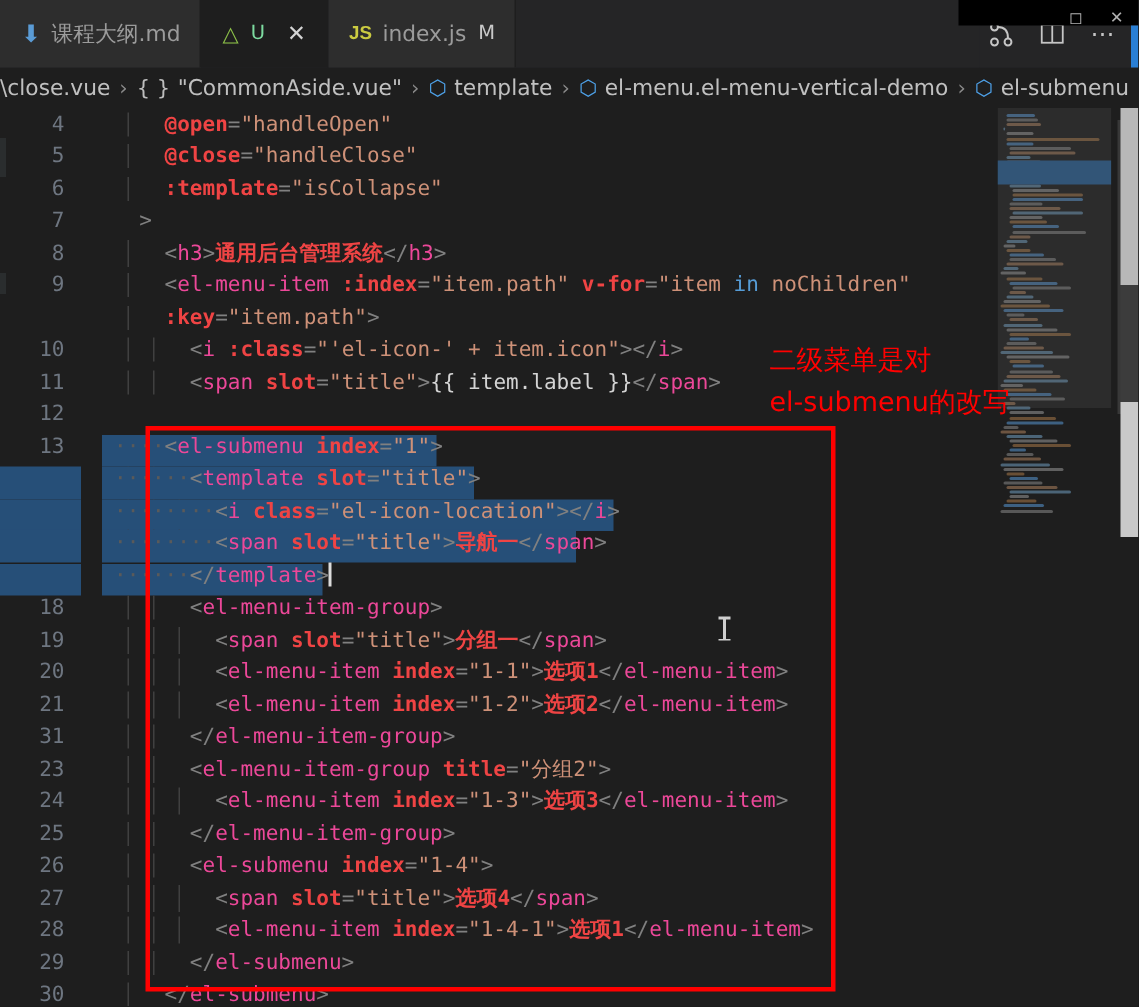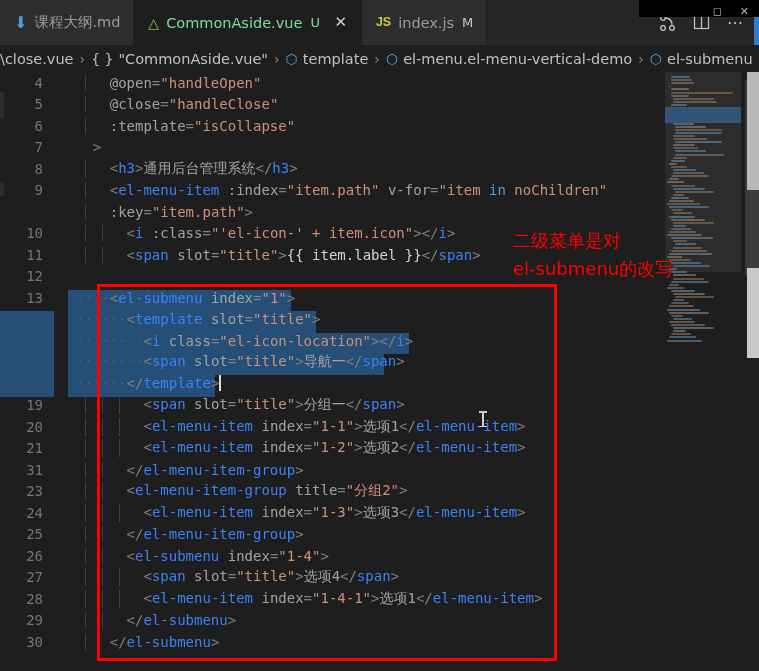--- a/index.html
+++ b/index.html
@@ -123,24 +123,24 @@
     flex: 1;
     white-space: pre;
   }
   
   .iguide {
     position: absolute; top: 0; bottom: 0;
     width: 1px; background: #404040;
   }
 
   
-  .c-tag   { color: #3b82f6; }
+  .c-tag   { color: #ec4899; }
   .c-punct { color: #808080; }
   .c-str   { color: #ce9178; }
-  .c-txt   { color: #a3a3a3; }
+  .c-txt   { color: #ef4444; font-weight: bold; }
   .c-kw    { color: #569cd6; }
   .c-mus   { color: #d4d4d4; }
   .c-dot   { color: #5a5a5a; }
   .selline {
     position: absolute; left: 0; top: 0; height: 21.5px;
     background: #264f78;
   }
 
   
   .row.active-line .codecell::before { content: none; }
@@ -274,21 +274,20 @@
 
   <div class="tabbar">
 
     <div class="tab">
       <span class="tab-icon md">⬇</span>
       <span class="tab-label">课程大纲.md</span>
     </div>
 
     <div class="tab active">
       <span class="tab-icon vue">△</span>
-      <span class="tab-label">CommonAside.vue</span>
       <span class="tab-badge">U</span>
       <span class="tab-close">✕</span>
     </div>
 
     <div class="tab">
       <span class="tab-icon js">JS</span>
       <span class="tab-label">index.js</span>
       <span class="tab-badge mod">M</span>
     </div>
 
@@ -357,20 +356,21 @@
         <div class="row"><div class="gutter">9</div><div class="foldcol"></div><div class="codecell"><div class="iguide" style="left: 16.86px;"></div><span style="position: relative;"><span class="c-txt">    </span><span class="c-punct">&lt;</span><span class="c-tag">el-menu-item</span><span class="c-txt"> :index</span><span class="c-punct">=</span><span class="c-str">"item.path"</span><span class="c-txt"> v-for</span><span class="c-punct">=</span><span class="c-str">"item <span class="c-kw">in</span> noChildren"</span></span></div></div>
         <div class="row"><div class="gutter"></div><div class="foldcol"></div><div class="codecell"><div class="iguide" style="left: 16.86px;"></div><span style="position: relative;"><span class="c-txt">    :key</span><span class="c-punct">=</span><span class="c-str">"item.path"</span><span class="c-punct">&gt;</span></span></div></div>
         <div class="row"><div class="gutter">10</div><div class="foldcol"></div><div class="codecell"><div class="iguide" style="left: 16.86px;"></div><div class="iguide" style="left: 33.72px;"></div><span style="position: relative;"><span class="c-txt">      </span><span class="c-punct">&lt;</span><span class="c-tag">i</span><span class="c-txt"> :class</span><span class="c-punct">=</span><span class="c-str">"'el-icon-' + item.icon"</span><span class="c-punct">&gt;</span><span class="c-punct">&lt;/</span><span class="c-tag">i</span><span class="c-punct">&gt;</span></span></div></div>
         <div class="row"><div class="gutter">11</div><div class="foldcol"></div><div class="codecell"><div class="iguide" style="left: 16.86px;"></div><div class="iguide" style="left: 33.72px;"></div><span style="position: relative;"><span class="c-txt">      </span><span class="c-punct">&lt;</span><span class="c-tag">span</span><span class="c-txt"> slot</span><span class="c-punct">=</span><span class="c-str">"title"</span><span class="c-punct">&gt;</span><span class="c-mus">{{ item.label }}</span><span class="c-punct">&lt;/</span><span class="c-tag">span</span><span class="c-punct">&gt;</span></span></div></div>
         <div class="row"><div class="gutter">12</div><div class="foldcol"></div></div>
         <div class="row"><div class="gutter">13</div><div class="foldcol"></div><div class="codecell"><div class="iguide" style="left: 16.86px;"></div><div class="selline" style="left: 0px; width: 223.18px;"></div><span style="position: relative;"><span class="c-dot">····</span><span class="c-punct">&lt;</span><span class="c-tag">el-submenu</span><span class="c-txt"> index</span><span class="c-punct">=</span><span class="c-str">"1"</span><span class="c-punct">&gt;</span></span></div></div>
         <div class="row"><div class="gutter">14</div><div class="foldcol"></div><div class="codecell"><div class="iguide" style="left: 16.86px;"></div><div class="iguide" style="left: 33.72px;"></div><div class="selline" style="left: 0px; width: 248.47px;"></div><div class="selline" style="left: -68px; width: 54px;"></div><span style="position: relative;"><span class="c-dot">······</span><span class="c-punct">&lt;</span><span class="c-tag">template</span><span class="c-txt"> slot</span><span class="c-punct">=</span><span class="c-str">"title"</span><span class="c-punct">&gt;</span></span></div></div>
         <div class="row"><div class="gutter">15</div><div class="foldcol"></div><div class="codecell"><div class="iguide" style="left: 16.86px;"></div><div class="iguide" style="left: 33.72px;"></div><div class="iguide" style="left: 50.58px;"></div><div class="selline" style="left: 0px; width: 341.2px;"></div><div class="selline" style="left: -68px; width: 54px;"></div><span style="position: relative;"><span class="c-dot">········</span><span class="c-punct">&lt;</span><span class="c-tag">i</span><span class="c-txt"> class</span><span class="c-punct">=</span><span class="c-str">"el-icon-location"</span><span class="c-punct">&gt;</span><span class="c-punct">&lt;/</span><span class="c-tag">i</span><span class="c-punct">&gt;</span></span></div></div>
         <div class="row"><div class="gutter">16</div><div class="foldcol"></div><div class="codecell"><div class="iguide" style="left: 16.86px;"></div><div class="iguide" style="left: 33.72px;"></div><div class="iguide" style="left: 50.58px;"></div><div class="selline" style="left: 0px; width: 315.91px;"></div><div class="selline" style="left: -68px; width: 54px;"></div><span style="position: relative;"><span class="c-dot">········</span><span class="c-punct">&lt;</span><span class="c-tag">span</span><span class="c-txt"> slot</span><span class="c-punct">=</span><span class="c-str">"title"</span><span class="c-punct">&gt;</span><span class="c-txt">导航一</span><span class="c-punct">&lt;/</span><span class="c-tag">span</span><span class="c-punct">&gt;</span></span></div></div>
         <div class="row active-line"><div class="gutter">17</div><div class="foldcol"></div><div class="codecell"><div class="iguide" style="left: 16.86px;"></div><div class="iguide" style="left: 33.72px;"></div><div class="selline" style="left: 0px; width: 147.31px;"></div><div class="selline" style="left: -68px; width: 54px;"></div><span style="position: relative;"><span class="c-dot">······</span><span class="c-punct">&lt;/</span><span class="c-tag">template</span><span class="c-punct">&gt;</span></span><span class="caret" style="position: relative;"></span></div></div>
+        <div class="row"><div class="gutter">18</div><div class="foldcol"></div><div class="codecell"><div class="iguide" style="left: 16.86px;"></div><div class="iguide" style="left: 33.72px;"></div><span style="position: relative;"><span class="c-txt">      </span><span class="c-punct">&lt;</span><span class="c-tag">el-menu-item-group</span><span class="c-punct">&gt;</span></span></div></div>
         <div class="row"><div class="gutter">19</div><div class="foldcol"></div><div class="codecell"><div class="iguide" style="left: 16.86px;"></div><div class="iguide" style="left: 33.72px;"></div><div class="iguide" style="left: 50.58px;"></div><span style="position: relative;"><span class="c-txt">        </span><span class="c-punct">&lt;</span><span class="c-tag">span</span><span class="c-txt"> slot</span><span class="c-punct">=</span><span class="c-str">"title"</span><span class="c-punct">&gt;</span><span class="c-txt">分组一</span><span class="c-punct">&lt;/</span><span class="c-tag">span</span><span class="c-punct">&gt;</span></span></div></div>
         <div class="row"><div class="gutter">20</div><div class="foldcol"></div><div class="codecell"><div class="iguide" style="left: 16.86px;"></div><div class="iguide" style="left: 33.72px;"></div><div class="iguide" style="left: 50.58px;"></div><span style="position: relative;"><span class="c-txt">        </span><span class="c-punct">&lt;</span><span class="c-tag">el-menu-item</span><span class="c-txt"> index</span><span class="c-punct">=</span><span class="c-str">"1-1"</span><span class="c-punct">&gt;</span><span class="c-txt">选项1</span><span class="c-punct">&lt;/</span><span class="c-tag">el-menu-item</span><span class="c-punct">&gt;</span></span></div></div>
         <div class="row"><div class="gutter">21</div><div class="foldcol"></div><div class="codecell"><div class="iguide" style="left: 16.86px;"></div><div class="iguide" style="left: 33.72px;"></div><div class="iguide" style="left: 50.58px;"></div><span style="position: relative;"><span class="c-txt">        </span><span class="c-punct">&lt;</span><span class="c-tag">el-menu-item</span><span class="c-txt"> index</span><span class="c-punct">=</span><span class="c-str">"1-2"</span><span class="c-punct">&gt;</span><span class="c-txt">选项2</span><span class="c-punct">&lt;/</span><span class="c-tag">el-menu-item</span><span class="c-punct">&gt;</span></span></div></div>
         <div class="row"><div class="gutter">31</div><div class="foldcol"></div><div class="codecell"><div class="iguide" style="left: 16.86px;"></div><div class="iguide" style="left: 33.72px;"></div><span style="position: relative;"><span class="c-txt">      </span><span class="c-punct">&lt;/</span><span class="c-tag">el-menu-item-group</span><span class="c-punct">&gt;</span></span></div></div>
         <div class="row"><div class="gutter">23</div><div class="foldcol"></div><div class="codecell"><div class="iguide" style="left: 16.86px;"></div><div class="iguide" style="left: 33.72px;"></div><span style="position: relative;"><span class="c-txt">      </span><span class="c-punct">&lt;</span><span class="c-tag">el-menu-item-group</span><span class="c-txt"> title</span><span class="c-punct">=</span><span class="c-str">"分组2"</span><span class="c-punct">&gt;</span></span></div></div>
         <div class="row"><div class="gutter">24</div><div class="foldcol"></div><div class="codecell"><div class="iguide" style="left: 16.86px;"></div><div class="iguide" style="left: 33.72px;"></div><div class="iguide" style="left: 50.58px;"></div><span style="position: relative;"><span class="c-txt">        </span><span class="c-punct">&lt;</span><span class="c-tag">el-menu-item</span><span class="c-txt"> index</span><span class="c-punct">=</span><span class="c-str">"1-3"</span><span class="c-punct">&gt;</span><span class="c-txt">选项3</span><span class="c-punct">&lt;/</span><span class="c-tag">el-menu-item</span><span class="c-punct">&gt;</span></span></div></div>
         <div class="row"><div class="gutter">25</div><div class="foldcol"></div><div class="codecell"><div class="iguide" style="left: 16.86px;"></div><div class="iguide" style="left: 33.72px;"></div><span style="position: relative;"><span class="c-txt">      </span><span class="c-punct">&lt;/</span><span class="c-tag">el-menu-item-group</span><span class="c-punct">&gt;</span></span></div></div>
         <div class="row"><div class="gutter">26</div><div class="foldcol"></div><div class="codecell"><div class="iguide" style="left: 16.86px;"></div><div class="iguide" style="left: 33.72px;"></div><span style="position: relative;"><span class="c-txt">      </span><span class="c-punct">&lt;</span><span class="c-tag">el-submenu</span><span class="c-txt"> index</span><span class="c-punct">=</span><span class="c-str">"1-4"</span><span class="c-punct">&gt;</span></span></div></div>
         <div class="row"><div class="gutter">27</div><div class="foldcol"></div><div class="codecell"><div class="iguide" style="left: 16.86px;"></div><div class="iguide" style="left: 33.72px;"></div><div class="iguide" style="left: 50.58px;"></div><span style="position: relative;"><span class="c-txt">        </span><span class="c-punct">&lt;</span><span class="c-tag">span</span><span class="c-txt"> slot</span><span class="c-punct">=</span><span class="c-str">"title"</span><span class="c-punct">&gt;</span><span class="c-txt">选项4</span><span class="c-punct">&lt;/</span><span class="c-tag">span</span><span class="c-punct">&gt;</span></span></div></div>
         <div class="row"><div class="gutter">28</div><div class="foldcol"></div><div class="codecell"><div class="iguide" style="left: 16.86px;"></div><div class="iguide" style="left: 33.72px;"></div><div class="iguide" style="left: 50.58px;"></div><span style="position: relative;"><span class="c-txt">        </span><span class="c-punct">&lt;</span><span class="c-tag">el-menu-item</span><span class="c-txt"> index</span><span class="c-punct">=</span><span class="c-str">"1-4-1"</span><span class="c-punct">&gt;</span><span class="c-txt">选项1</span><span class="c-punct">&lt;/</span><span class="c-tag">el-menu-item</span><span class="c-punct">&gt;</span></span></div></div>

